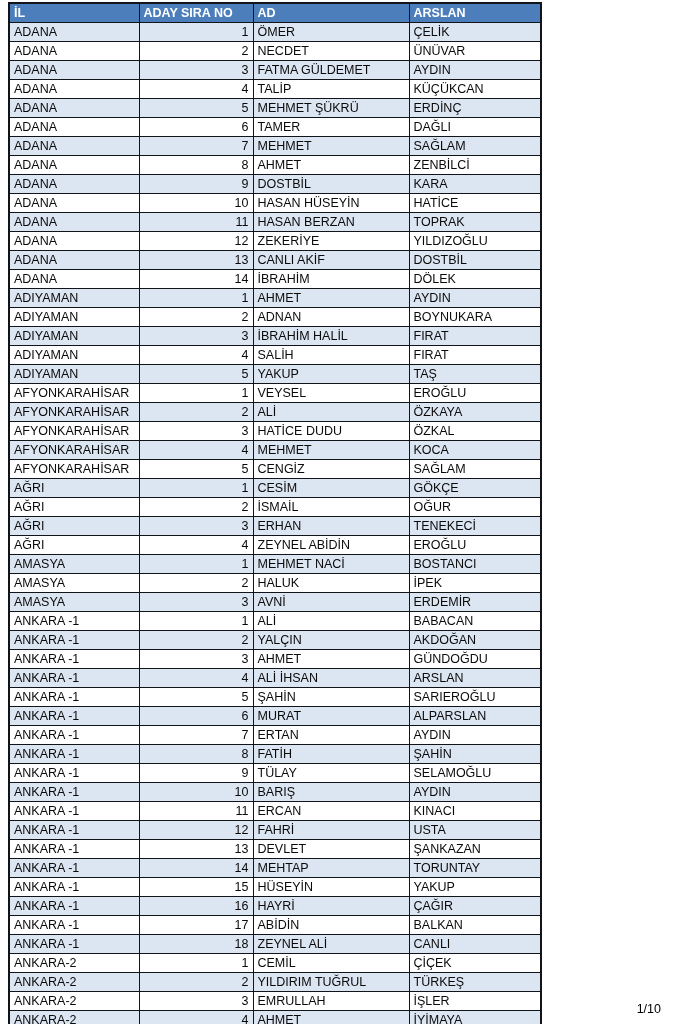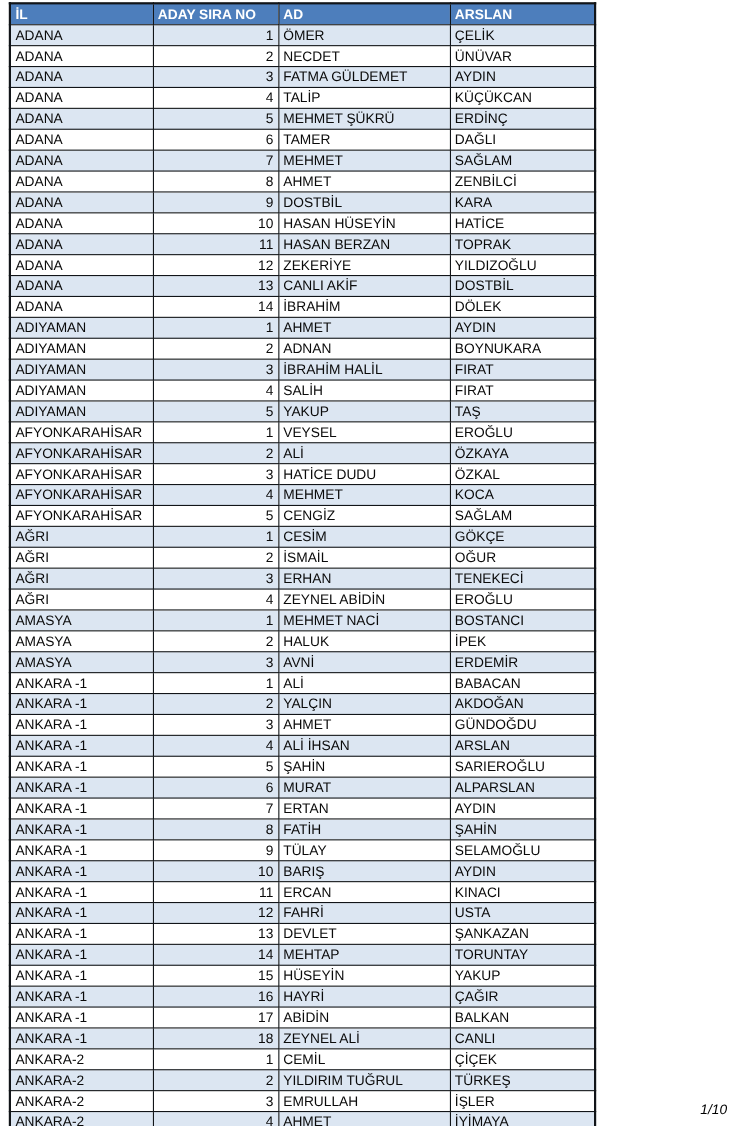--- a/index.html
+++ b/index.html
@@ -45,21 +45,20 @@
     text-align:left;
   }
   td.c-no{text-align:right;}
   tr.band td{background:var(--band-bg);}
   .page-indicator{
     position:absolute;
     right:17px;
     top:1002px;
     font-size:12.5px;
     color:#000;
-    font-style:italic;
   }
 </style>
 </head>
 <body>
 
 <table>
   <colgroup>
     <col style="width:130px">
     <col style="width:114px">
     <col style="width:156px">

